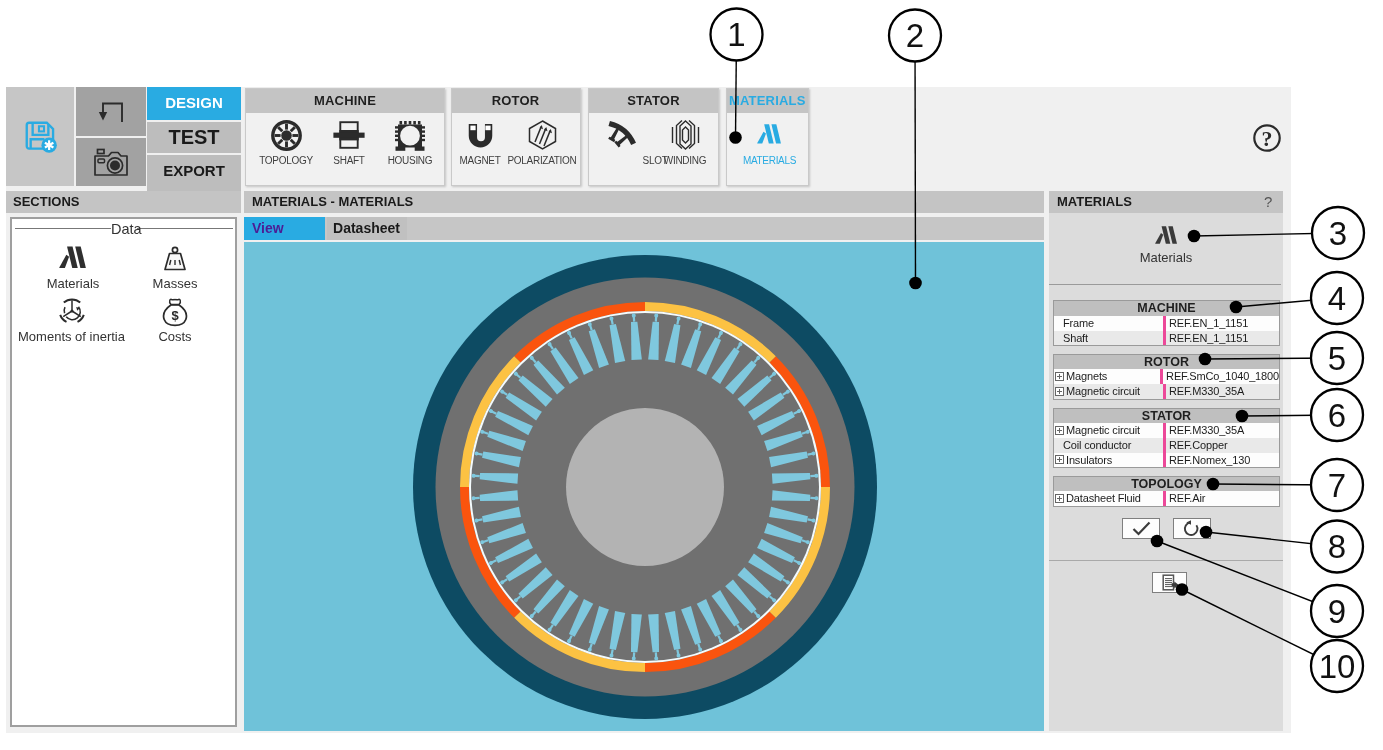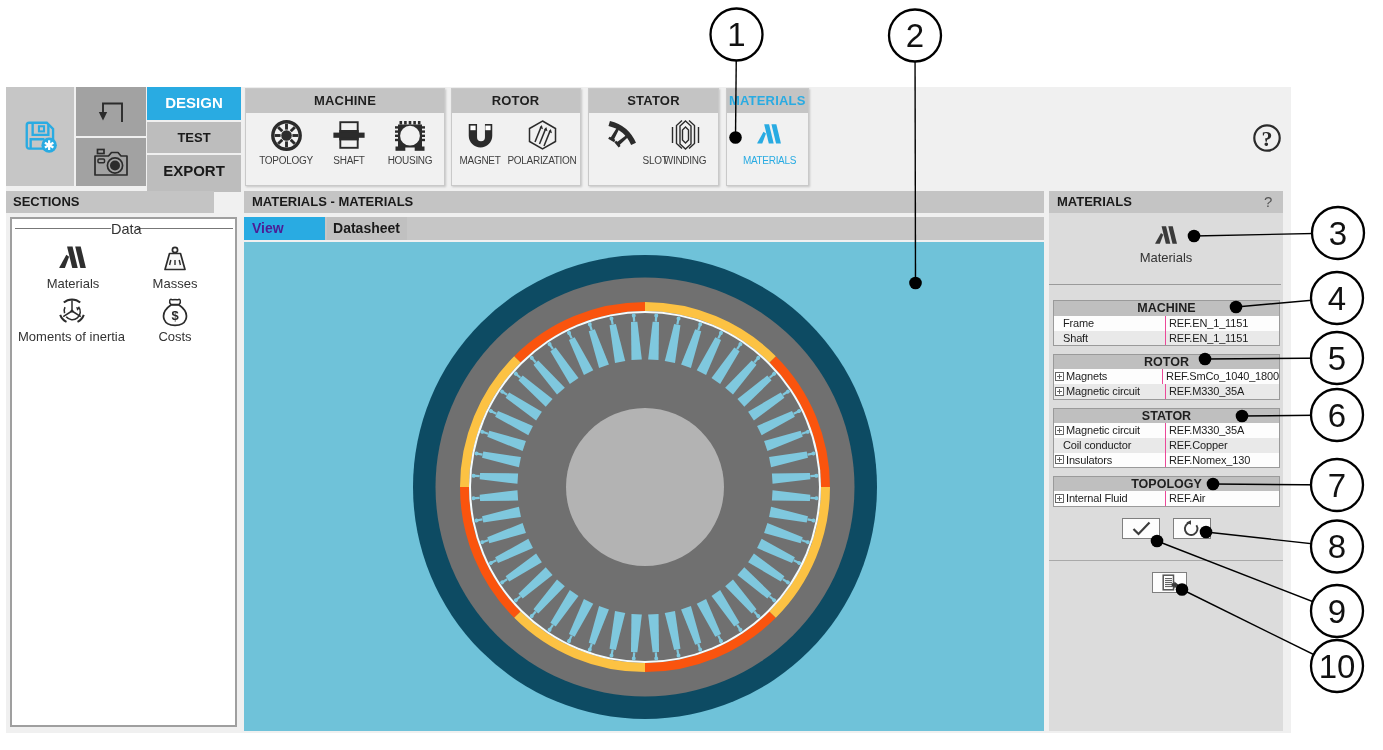--- a/index.html
+++ b/index.html
@@ -4,21 +4,21 @@
 html,body { width:1383px; height:750px; background:#fff; font-family:"Liberation Sans", sans-serif; position:relative; overflow:hidden; }
 .abs { position:absolute; }
 #app { position:absolute; left:6px; top:87px; width:1285px; height:646px; background:#f0f0f0; }
 .group { position:absolute; top:88px; height:98px; background:#f1f1f1; border:1px solid #c9c9c9; box-shadow:1px 1px 2px rgba(0,0,0,0.18); }
 .ghead { height:24px; background:#c4c4c4; font-weight:bold; font-size:13px; text-align:center; line-height:24px; letter-spacing:0.2px; }
 .il { font-size:10px; letter-spacing:-0.3px; text-align:center; }
 .tab { position:absolute; left:147px; width:94px; text-align:center; font-weight:bold; }
 .tbl { position:absolute; left:1053px; width:227px; border:1px solid #9a9a9a; background:#fff; }
 .th { height:14.5px; background:#bfbfbf; font-weight:bold; font-size:12.5px; line-height:14px; text-align:center; color:#1f1f1f; }
 .tr { height:14.8px; display:flex; font-size:11px; line-height:14.8px; letter-spacing:-0.15px; color:#1c1c1c; }
-.tdl { width:112px; display:flex; align-items:center; border-right:1px solid #ec4899; }
+.tdl { width:112px; display:flex; align-items:center; border-right:3px solid #ec4899; }
 .tdv { flex:1; padding-left:3px; }
 .btn { position:absolute; background:#fdfdfd; border:1.4px solid #7f7f7f; display:flex; align-items:center; justify-content:center; }
 </style></head>
 <body>
 <div id="app"></div>
 
 <div class="abs" style="left:6px;top:87px;width:68px;height:99px;background:#c6c6c6;display:flex;align-items:center;justify-content:center">
     <svg width="33" height="33" viewBox="0 0 42 42">
 <path d="M3.5 6.5 a3 3 0 0 1 3 -3 H29 l8 8 V33.5 a3 3 0 0 1 -3 3 H6.5 a3 3 0 0 1 -3 -3 Z" fill="none" stroke="#29abe2" stroke-width="3"></path>
 <path d="M11 3.8 V19 H31 V5.8" fill="none" stroke="#29abe2" stroke-width="3"></path>
@@ -41,21 +41,21 @@
 <div class="abs" style="left:76px;top:138px;width:70px;height:48px;background:#a2a2a2;display:flex;align-items:center;justify-content:center">
     <svg width="36" height="29" viewBox="0 0 36 29">
 <path d="M2 8 h13.5 l3 -3.5 h6.5 l3 3.5 h6 V27 H2 Z" fill="none" stroke="#2b2b2b" stroke-width="1.7" stroke-linejoin="round"></path>
 <rect x="4.5" y="1.5" width="6.5" height="4" fill="none" stroke="#2b2b2b" stroke-width="1.7"></rect>
 <rect x="5" y="11" width="6.5" height="3.8" rx="1" fill="none" stroke="#2b2b2b" stroke-width="1.5"></rect>
 <circle cx="22" cy="17.5" r="7.6" fill="none" stroke="#2b2b2b" stroke-width="1.7"></circle>
 <circle cx="22" cy="17.5" r="5" fill="#2b2b2b"></circle>
 </svg>
   </div>
 <div class="tab" style="top:87px;height:32.5px;line-height:32.5px;background:#29abe2;color:#fff;font-size:15px">DESIGN</div>
-<div class="tab" style="top:121.5px;height:31.5px;line-height:31.5px;background:#bdbdbd;color:#1a1a1a;font-size:13px">TEST</div>
+<div class="tab" style="top:121.5px;height:31.5px;line-height:31.5px;background:#bdbdbd;color:#1a1a1a;font-size:20px">TEST</div>
 <div class="tab" style="top:155px;height:37px;line-height:31.5px;background:#bdbdbd;color:#1a1a1a;font-size:15px">EXPORT</div>
 <div class="group" style="left:245px;width:200px">
     <div class="ghead" style="color:#1f1f1f">MACHINE</div>
   </div>
 <div class="group" style="left:450.5px;width:130px">
     <div class="ghead" style="color:#1f1f1f">ROTOR</div>
   </div>
 <div class="group" style="left:588px;width:131px">
     <div class="ghead" style="color:#1f1f1f">STATOR</div>
   </div>
@@ -156,21 +156,21 @@
 <path d="M15.9 1.4 L21.3 1.4 L26.4 22.6 L21.0 22.6 Z"></path>
 <path d="M0.3 22.6 L5.8 22.6 L9.9 11.6 L7.2 9.6 L0.3 22.0 Z"></path>
 </g>
     </svg></div>
 <div class="abs il" style="left:729.5px;top:155px;width:80px;color:#29abe2">MATERIALS</div>
 <div class="abs" style="left:1252px;top:123px"><svg width="30" height="30" viewBox="0 0 30 30">
 <circle cx="15" cy="15" r="12.7" fill="none" stroke="#2b2b2b" stroke-width="2.2"></circle>
 <text x="15" y="23" font-family="Liberation Serif, serif" font-size="22" font-weight="bold" fill="#2b2b2b" text-anchor="middle">?</text>
 </svg></div>
 
-<div class="abs" style="left:6px;top:190.5px;width:208px;height:22.5px;background:#c4c4c4;font-weight:bold;font-size:13px;line-height:22.5px;color:#1a1a1a;padding-left:7px">SECTIONS</div>
+<div class="abs" style="left:6px;top:190.5px;width:235px;height:22.5px;background:#c4c4c4;font-weight:bold;font-size:13px;line-height:22.5px;color:#1a1a1a;padding-left:7px">SECTIONS</div>
 <div class="abs" style="left:10px;top:216.5px;width:227px;height:510px;background:#fff;border:2px solid #9f9f9f"></div>
 <div class="abs" style="left:15px;top:228px;width:96px;height:1px;background:#777"></div>
 <div class="abs" style="left:137px;top:228px;width:96px;height:1px;background:#777"></div>
 <div class="abs" style="left:111px;top:220.5px;width:26px;text-align:center;font-size:14.5px;color:#333">Data</div>
 <div class="abs" style="left:59px;top:245px"><svg width="27.5" height="25.5" viewBox="0 0 27 25">
 <g fill="#2f2f2f">
 <path d="M7.9 1.4 L13.3 1.4 L18.4 22.6 L13.0 22.6 Z"></path>
 <path d="M15.9 1.4 L21.3 1.4 L26.4 22.6 L21.0 22.6 Z"></path>
 <path d="M0.3 22.6 L5.8 22.6 L9.9 11.6 L7.2 9.6 L0.3 22.0 Z"></path>
 </g>
@@ -372,21 +372,21 @@
   </div>
 <div class="tbl" style="top:475.5px">
     <div class="th">TOPOLOGY</div>
     <div class="tr" style="background:#fdfdfd">
       <div class="tdl" style="padding-left:1px">
         <svg width="9" height="9" viewBox="0 0 9 9" style="margin:0 2px 0 0;flex:none">
           <rect x="0.5" y="0.5" width="8" height="8" fill="#fff" stroke="#666"></rect>
           <line x1="2" y1="4.5" x2="7" y2="4.5" stroke="#666"></line>
           <line x1="4.5" y1="2" x2="4.5" y2="7" stroke="#666"></line>
         </svg>
-        <span>Internal Fluid</span>
+        <span>Datasheet Fluid</span>
       </div>
       <div class="tdv">REF.Air</div>
     </div>
   </div>
 <div class="btn" style="left:1122px;top:518px;width:38px;height:20.5px">
     <svg width="21" height="15" viewBox="0 0 21 15">
       <path d="M2.5 8 L7.5 13 L18.5 1.5" fill="none" stroke="#3c3c3c" stroke-width="2.2"></path>
     </svg>
   </div>
 <div class="btn" style="left:1173px;top:518px;width:37.5px;height:20.5px">

